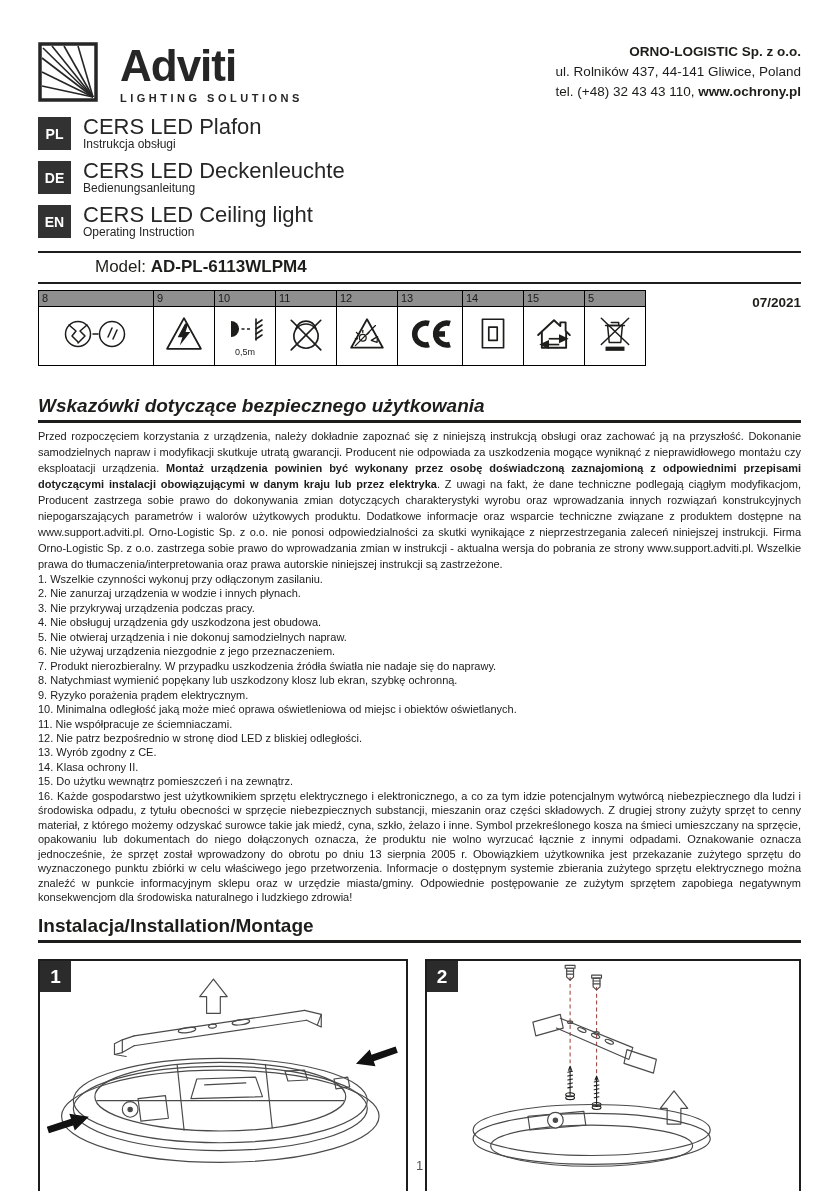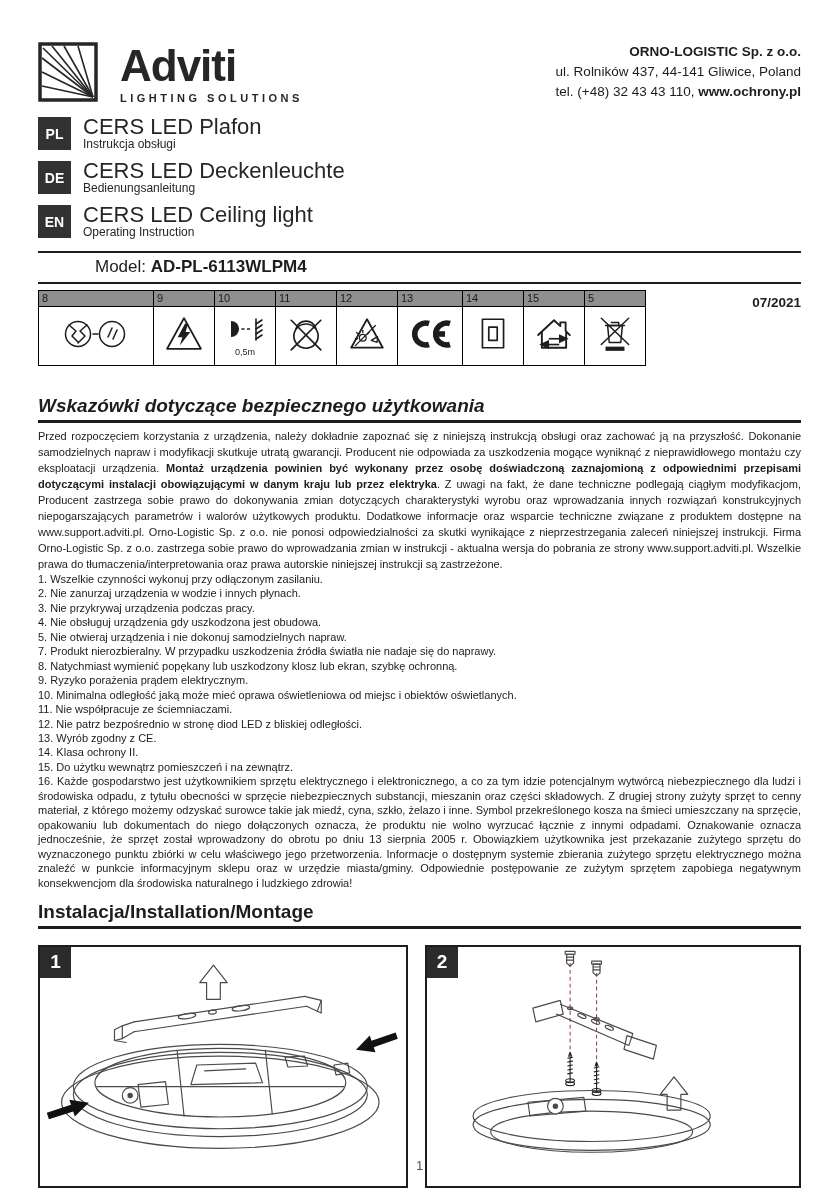--- a/index.html
+++ b/index.html
@@ -269,20 +269,21 @@
   <div class="sec-title sec1">Wskazówki dotyczące bezpiecznego użytkowania</div>
 
   <div class="body-text"><span>Przed rozpoczęciem korzystania z urządzenia, należy dokładnie zapoznać się z niniejszą instrukcją obsługi oraz zachować ją na przyszłość. Dokonanie samodzielnych napraw i modyfikacji skutkuje utratą gwarancji. Producent nie odpowiada za uszkodzenia mogące wyniknąć z nieprawidłowego montażu czy eksploatacji urządzenia. </span><b>Montaż urządzenia powinien być wykonany przez osobę doświadczoną zaznajomioną z odpowiednimi przepisami dotyczącymi instalacji obowiązującymi w danym kraju lub przez elektryka</b><span>. Z uwagi na fakt, że dane techniczne podlegają ciągłym modyfikacjom, Producent zastrzega sobie prawo do dokonywania zmian dotyczących charakterystyki wyrobu oraz wprowadzania innych rozwiązań konstrukcyjnych niepogarszających parametrów i walorów użytkowych produktu. Dodatkowe informacje oraz wsparcie techniczne związane z produktem dostępne na www.support.adviti.pl. Orno-Logistic Sp. z o.o. nie ponosi odpowiedzialności za skutki wynikające z nieprzestrzegania zaleceń niniejszej instrukcji. Firma Orno-Logistic Sp. z o.o. zastrzega sobie prawo do wprowadzania zmian w instrukcji - aktualna wersja do pobrania ze strony www.support.adviti.pl. Wszelkie prawa do tłumaczenia/interpretowania oraz prawa autorskie niniejszej instrukcji są zastrzeżone.</span></div>
 
   <div class="safety-list">
     <div>1. Wszelkie czynności wykonuj przy odłączonym zasilaniu.</div>
     <div>2. Nie zanurzaj urządzenia w wodzie i innych płynach.</div>
     <div>3. Nie przykrywaj urządzenia podczas pracy.</div>
     <div>4. Nie obsługuj urządzenia gdy uszkodzona jest obudowa.</div>
     <div>5. Nie otwieraj urządzenia i nie dokonuj samodzielnych napraw.</div>
+    <div>6. Nie używaj urządzenia niezgodnie z jego przeznaczeniem.</div>
     <div>7. Produkt nierozbieralny. W przypadku uszkodzenia źródła światła nie nadaje się do naprawy.</div>
     <div>8. Natychmiast wymienić popękany lub uszkodzony klosz lub ekran, szybkę ochronną.</div>
     <div>9. Ryzyko porażenia prądem elektrycznym.</div>
     <div>10. Minimalna odległość jaką może mieć oprawa oświetleniowa od miejsc i obiektów oświetlanych.</div>
     <div>11. Nie współpracuje ze ściemniaczami.</div>
     <div>12. Nie patrz bezpośrednio w stronę diod LED z bliskiej odległości.</div>
     <div>13. Wyrób zgodny z CE.</div>
     <div>14. Klasa ochrony II.</div>
     <div>15. Do użytku wewnątrz pomieszczeń i na zewnątrz.</div>
     <div class="just">16. Każde gospodarstwo jest użytkownikiem sprzętu elektrycznego i elektronicznego, a co za tym idzie potencjalnym wytwórcą niebezpiecznego dla ludzi i środowiska odpadu, z tytułu obecności w sprzęcie niebezpiecznych substancji, mieszanin oraz części składowych. Z drugiej strony zużyty sprzęt to cenny materiał, z którego możemy odzyskać surowce takie jak miedź, cyna, szkło, żelazo i inne. Symbol przekreślonego kosza na śmieci umieszczany na sprzęcie, opakowaniu lub dokumentach do niego dołączonych oznacza, że produktu nie wolno wyrzucać łącznie z innymi odpadami. Oznakowanie oznacza jednocześnie, że sprzęt został wprowadzony do obrotu po dniu 13 sierpnia 2005 r. Obowiązkiem użytkownika jest przekazanie zużytego sprzętu do wyznaczonego punktu zbiórki w celu właściwego jego przetworzenia. Informacje o dostępnym systemie zbierania zużytego sprzętu elektrycznego można znaleźć w punkcie informacyjnym sklepu oraz w urzędzie miasta/gminy. Odpowiednie postępowanie ze zużytym sprzętem zapobiega negatywnym konsekwencjom dla środowiska naturalnego i ludzkiego zdrowia!</div>

